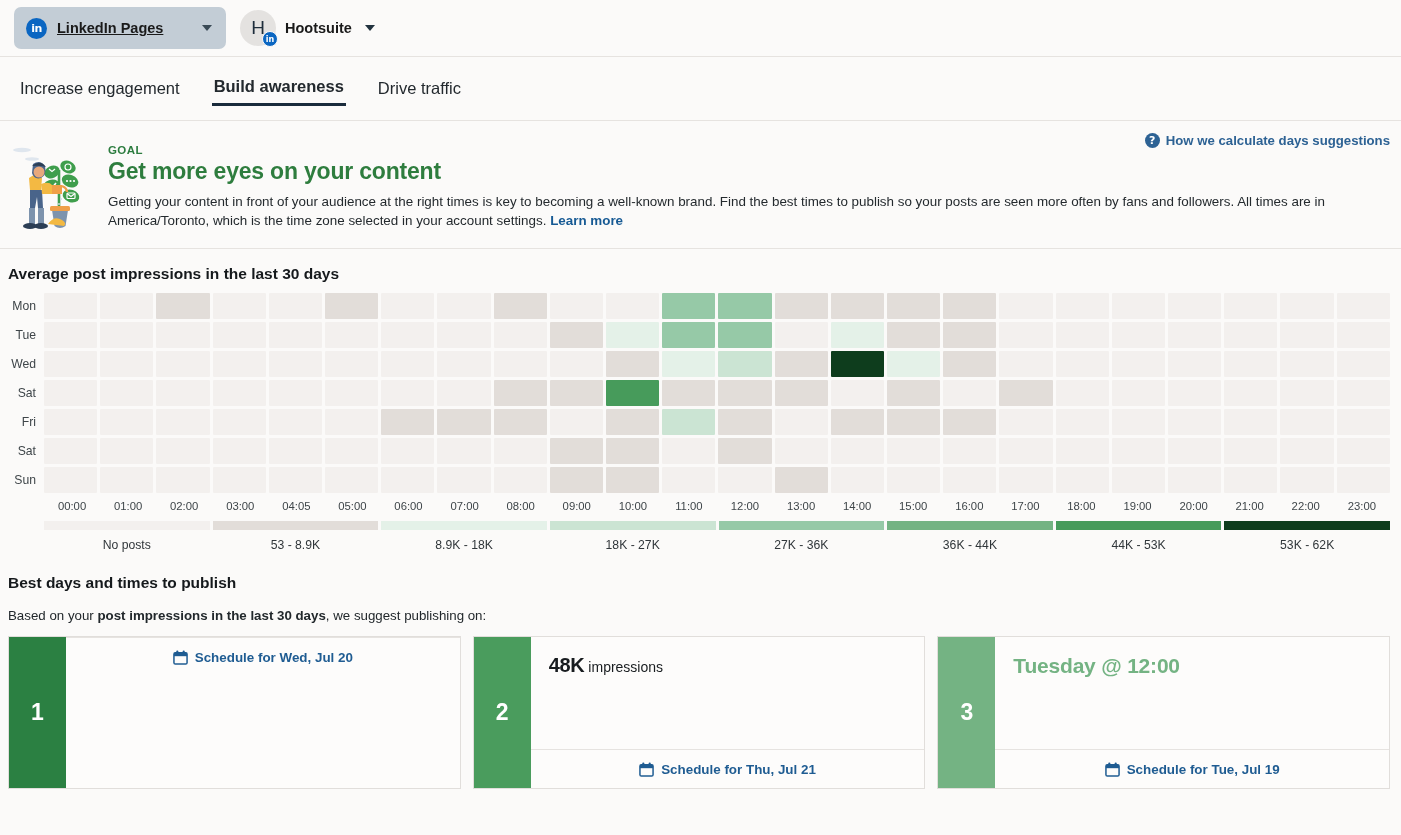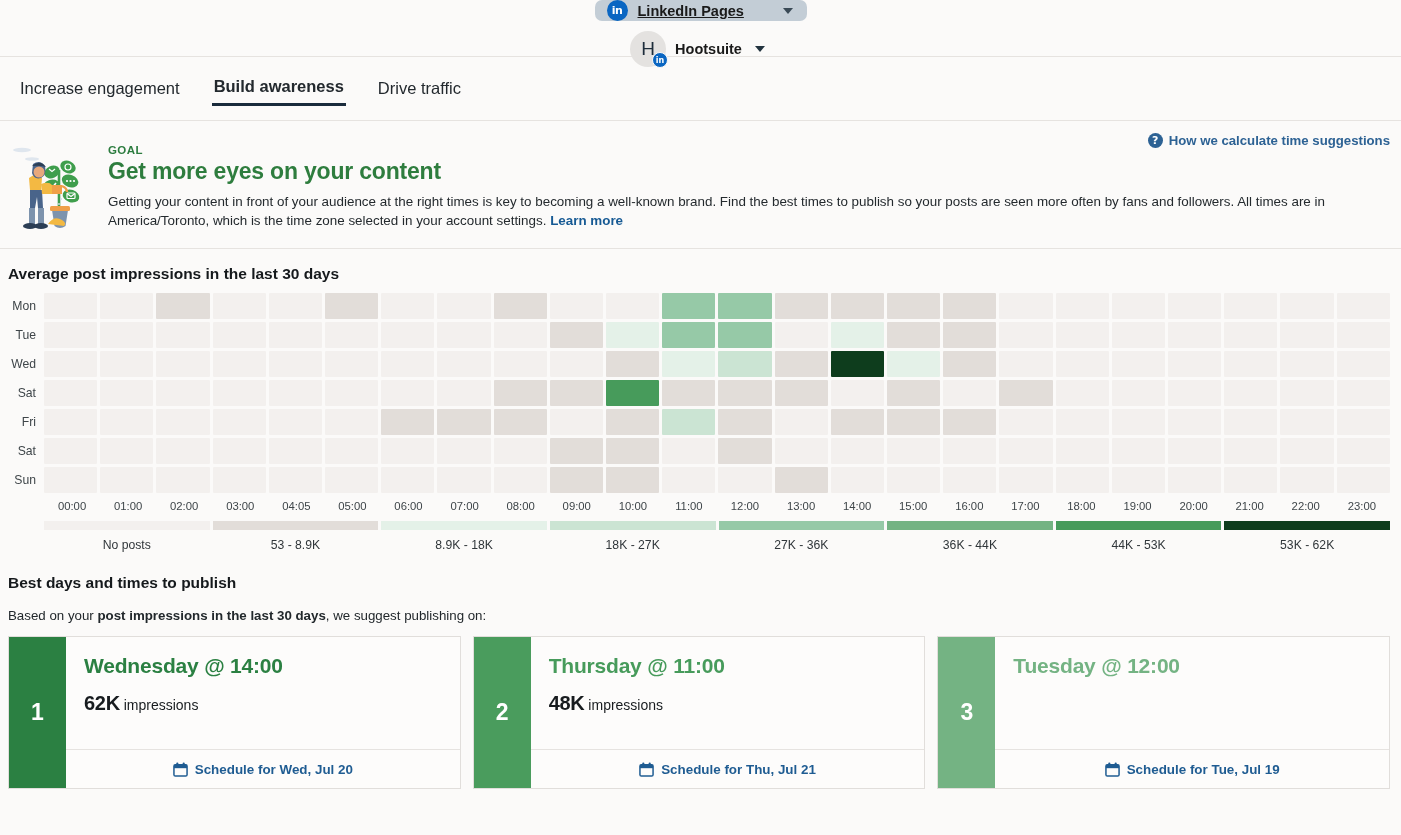--- a/index.html
+++ b/index.html
@@ -13,21 +13,20 @@
 
   
   .topbar {
     height: 57px;
     background: #fbfaf9;
     border-bottom: 1px solid #e6e3e0;
     display: flex;
     align-items: center;
     padding: 0 14px;
     gap: 10px;
-    flex-direction: column;
   }
   .acct-pill {
     display: flex; align-items: center;
     gap: 10px;
     background: #c3cdd6;
     border-radius: 7px;
     height: 42px;
     padding: 0 14px 0 12px;
     min-width: 212px;
     cursor: pointer;
@@ -287,21 +286,21 @@
   <div class="goal-text">
     <div class="goal-kicker">GOAL</div>
     <div class="goal-title">Get more eyes on your content</div>
     <div class="goal-desc">
       <span>Getting your content in front of your audience at the right times is key to becoming a well-known brand. Find the best times to publish so your posts are seen more often by fans and followers. All times are in America/Toronto, which is the time zone selected in your account settings.</span>
       <a href="#">Learn more</a>
     </div>
   </div>
   <div class="howcalc">
     <span class="qmark">?</span>
-    <span>How we calculate time suggestions</span>
+    <span>How we calculate days suggestions</span>
   </div>
 </div>
 
 <div class="section-title">Average post impressions in the last 30 days</div>
 
 <div class="heat-wrap">
   <div id="heat-rows">
       <div class="heat-row">
         <div class="daylabel">Mon</div>
         <div class="cells">
@@ -561,42 +560,37 @@
 <div class="based">
   <span>Based on your </span><b>post impressions in the last 30 days</b><span>, we suggest publishing on:</span>
 </div>
 
 <div class="cards" id="cards">
     <div class="card">
       <div class="rank" style="background:#2b8042">
         <span>1</span>
       </div>
       <div class="card-body">
-        <div class="card-top">
-          <div class="card-day" style="color:#2b8042">Wednesday @ 14:00</div>
-          <div class="card-metric"><b>62K</b> <span>impressions</span></div>
-        </div>
         <div class="card-foot">
           <svg class="cal-icon" viewBox="0 0 16 16">
             <rect x="1" y="3" width="14" height="12" rx="1.5" fill="none" stroke="#1f5c92" stroke-width="1.6"></rect>
             <rect x="1" y="3" width="14" height="3.6" fill="#1f5c92"></rect>
             <rect x="3.5" y="0.6" width="2.2" height="3.4" rx="1" fill="#1f5c92"></rect>
             <rect x="10.3" y="0.6" width="2.2" height="3.4" rx="1" fill="#1f5c92"></rect>
           </svg>
           <span class="txt">Schedule for Wed, Jul 20</span>
         </div>
       </div>
     </div>
     <div class="card">
       <div class="rank" style="background:#4a9c5d">
         <span>2</span>
       </div>
       <div class="card-body">
         <div class="card-top">
-          <div class="card-day" style="color:#479b5b">Thursday @ 11:00</div>
           <div class="card-metric"><b>48K</b> <span>impressions</span></div>
         </div>
         <div class="card-foot">
           <svg class="cal-icon" viewBox="0 0 16 16">
             <rect x="1" y="3" width="14" height="12" rx="1.5" fill="none" stroke="#1f5c92" stroke-width="1.6"></rect>
             <rect x="1" y="3" width="14" height="3.6" fill="#1f5c92"></rect>
             <rect x="3.5" y="0.6" width="2.2" height="3.4" rx="1" fill="#1f5c92"></rect>
             <rect x="10.3" y="0.6" width="2.2" height="3.4" rx="1" fill="#1f5c92"></rect>
           </svg>
           <span class="txt">Schedule for Thu, Jul 21</span>

